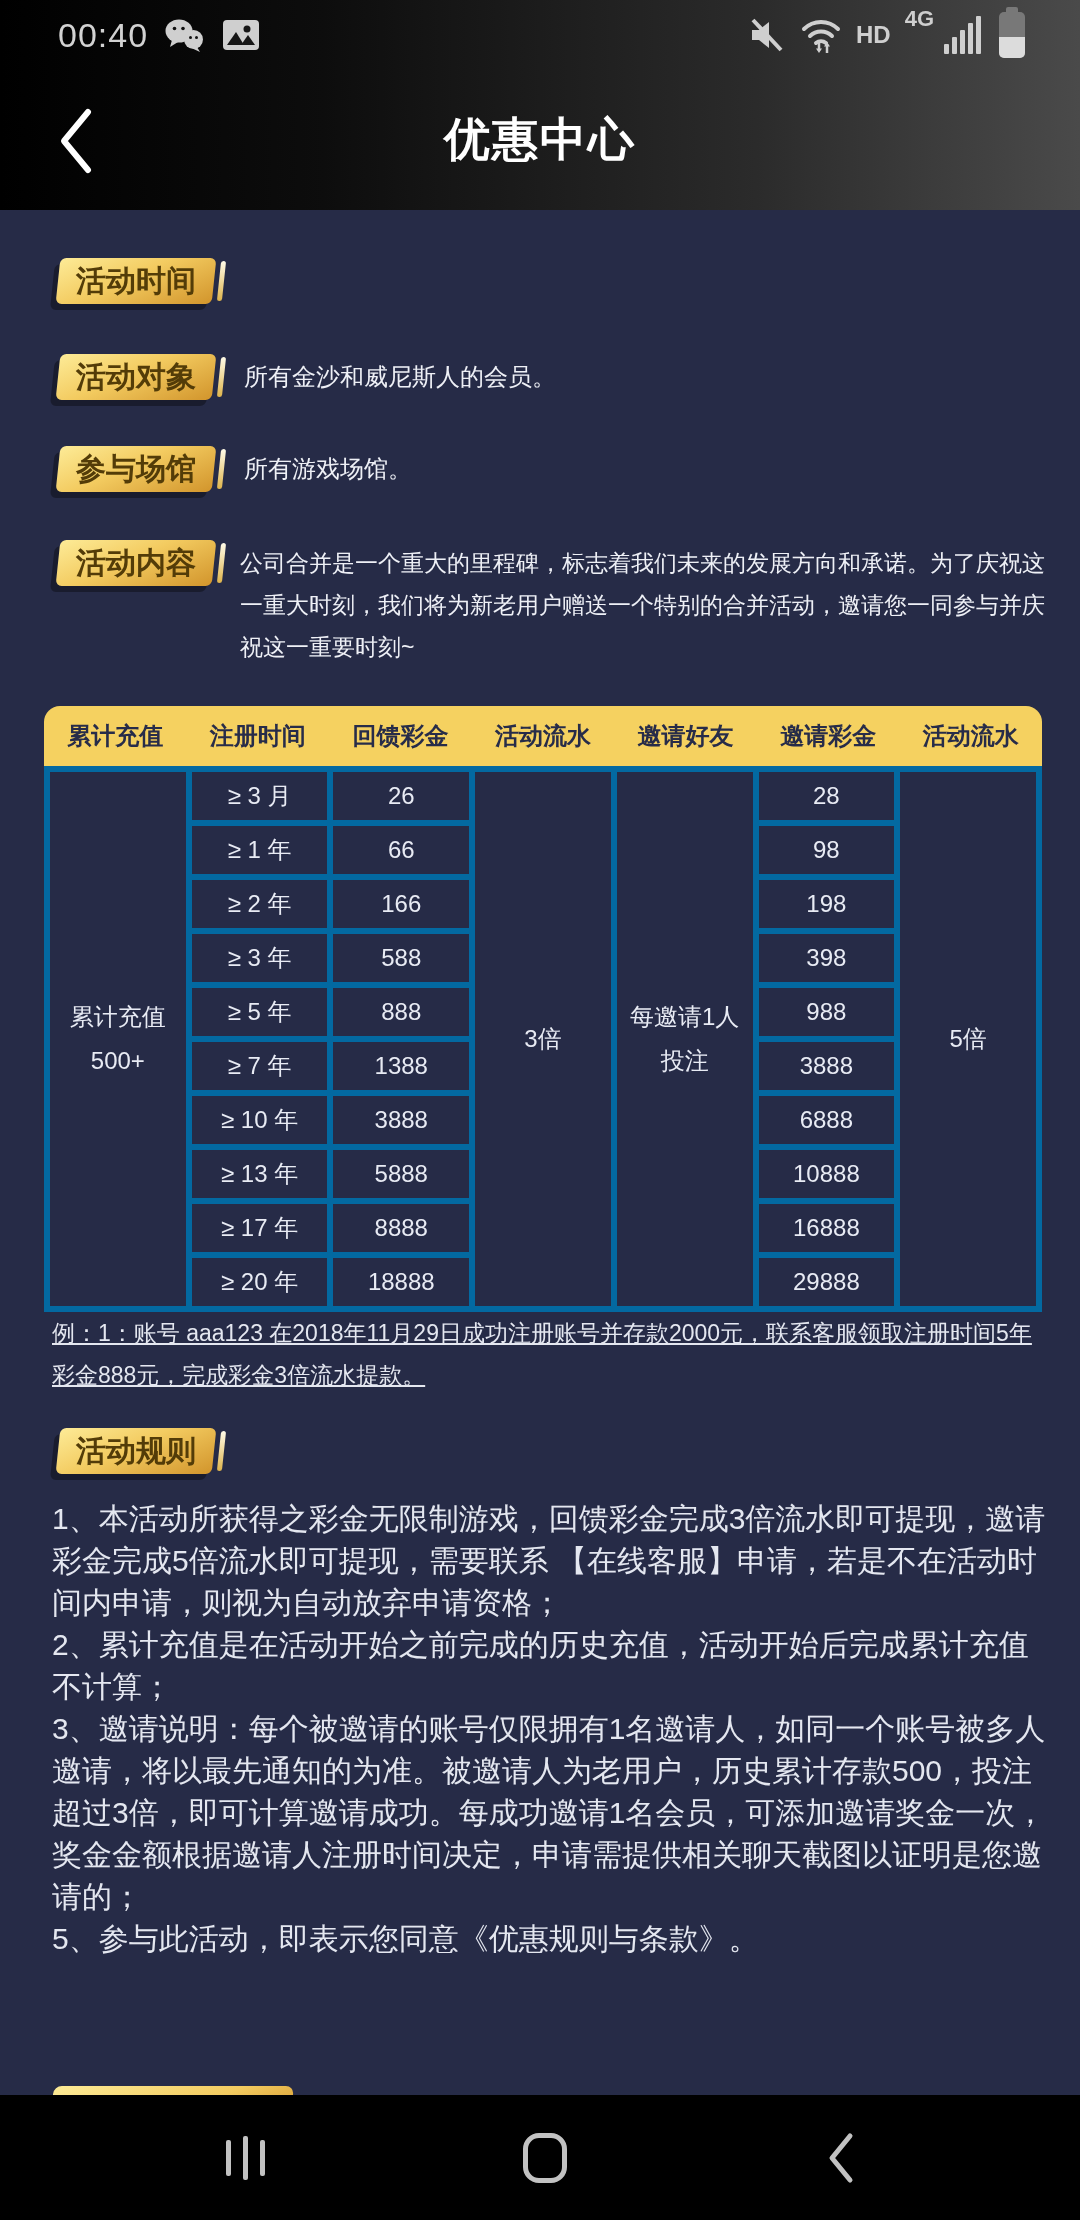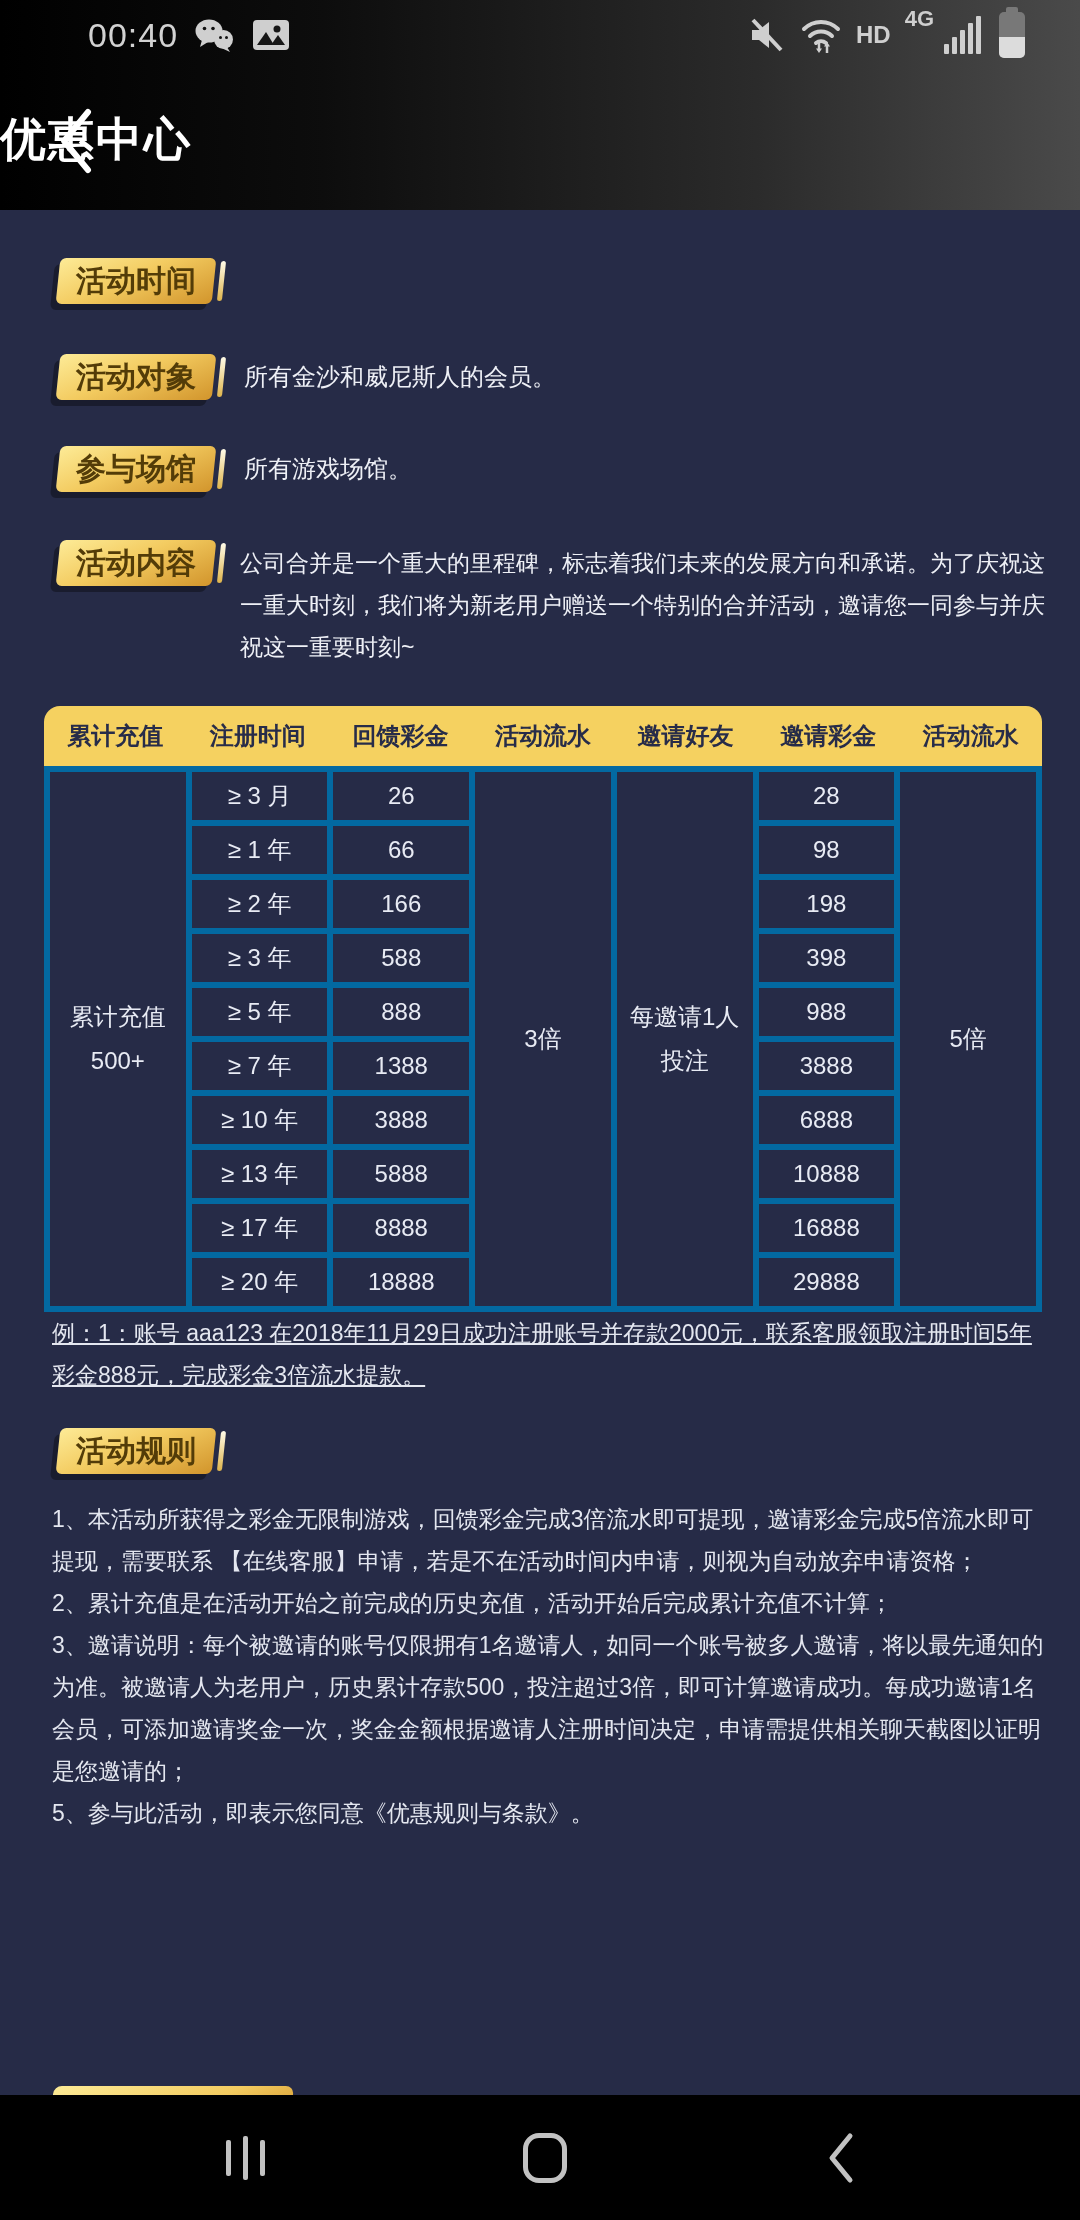--- a/index.html
+++ b/index.html
@@ -10,34 +10,34 @@
     color:#e6e9f2;
     position:relative;
   }
   
   .topbar {
     height:210px;
     background:linear-gradient(90deg,#000 0%,#0d0d0d 30%,#2b2b2b 70%,#4a4a4a 100%);
   }
   .status-bar {
     height:70px; display:flex; align-items:center;
-    padding:0 55px 0 88px; color:#d2d2d2;
+    padding:0 55px 0 58px; color:#d2d2d2;
   }
   .status-time { font-size:34px; letter-spacing:1px; }
   .sb-icon { margin-left:16px; display:flex; align-items:center; }
   .sb-right { margin-left:auto; display:flex; align-items:center; gap:14px; }
   .hd-label { font-size:24px; font-weight:bold; color:#cfcfcf; }
   .sig4g { display:flex; align-items:flex-start; gap:8px; }
   .sig4g .g4 { font-size:22px; font-weight:bold; color:#cfcfcf; margin-right:2px; transform:translateY(-10px); }
   .bars { display:flex; align-items:flex-end; gap:3px; }
   .bars i { display:block; width:5px; background:#cfcfcf; border-radius:1px; }
   .battery { position:relative; width:26px; height:46px; background:#787878; border-radius:5px; margin-left:4px; }
   .battery::before { content:''; position:absolute; top:-5px; left:7px; width:12px; height:6px; background:#787878; border-radius:2px 2px 0 0; }
   .battery .fill { position:absolute; bottom:0; left:0; right:0; height:45%; background:#dcdcdc; border-radius:0 0 5px 5px; }
-  .app-header { height:140px; position:relative; display:flex; align-items:center; justify-content:flex-start; }
+  .app-header { height:140px; position:relative; display:flex; align-items:center; justify-content:center; }
   .back-button { position:absolute; left:54px; top:36px; width:44px; height:70px; cursor:pointer; }
   .page-title { color:#fff; font-size:46px; font-weight:bold; letter-spacing:2px; }
   
   .content { padding:48px 34px 0 52px; }
   .section-row { display:flex; align-items:center; margin-bottom:50px; }
   .section-row.para { align-items:flex-start; margin-bottom:0; }
   .badge {
     position:relative; flex:0 0 auto; width:156px; height:46px;
     background:linear-gradient(155deg,#fdeb97 0%,#f3cb60 45%,#d2952c 100%);
     border-radius:6px; transform:skewX(-6deg);
@@ -61,21 +61,21 @@
   .thead div { text-align:center; font-size:24px; font-weight:bold; color:#272c49; }
   table.bonus { width:100%; border-collapse:collapse; table-layout:fixed; }
   table.bonus td {
     border:6px solid #0369a1; height:54px; text-align:center;
     vertical-align:middle; font-size:24px; color:#e8ebf4;
   }
   table.bonus td .ln { display:block; line-height:44px; }
   
   .example-block { font-size:23px; line-height:42px; color:#e4e7f0;text-decoration:underline; }
   .rules-badge-row { margin-top:32px; }
-  .rules-block { margin-top:24px; font-size:23px; line-height:42px; color:#e4e7f0; }
+  .rules-block { margin-top:24px; font-size:30px; line-height:42px; color:#e4e7f0; }
   .rules-block p { margin:0; }
   .partial-badge {
     position:absolute; left:52px; top:2086px; width:240px; height:36px;
     background:linear-gradient(155deg,#fdeb97 0%,#f3cb60 60%,#d2952c 100%);
     border-radius:8px; transform:skewX(-6deg);
   }
   
   .nav-bar {
     position:absolute; left:0; bottom:0; width:100%; height:125px; background:#000;
     display:flex; align-items:center; justify-content:center; gap:258px; z-index:5;

